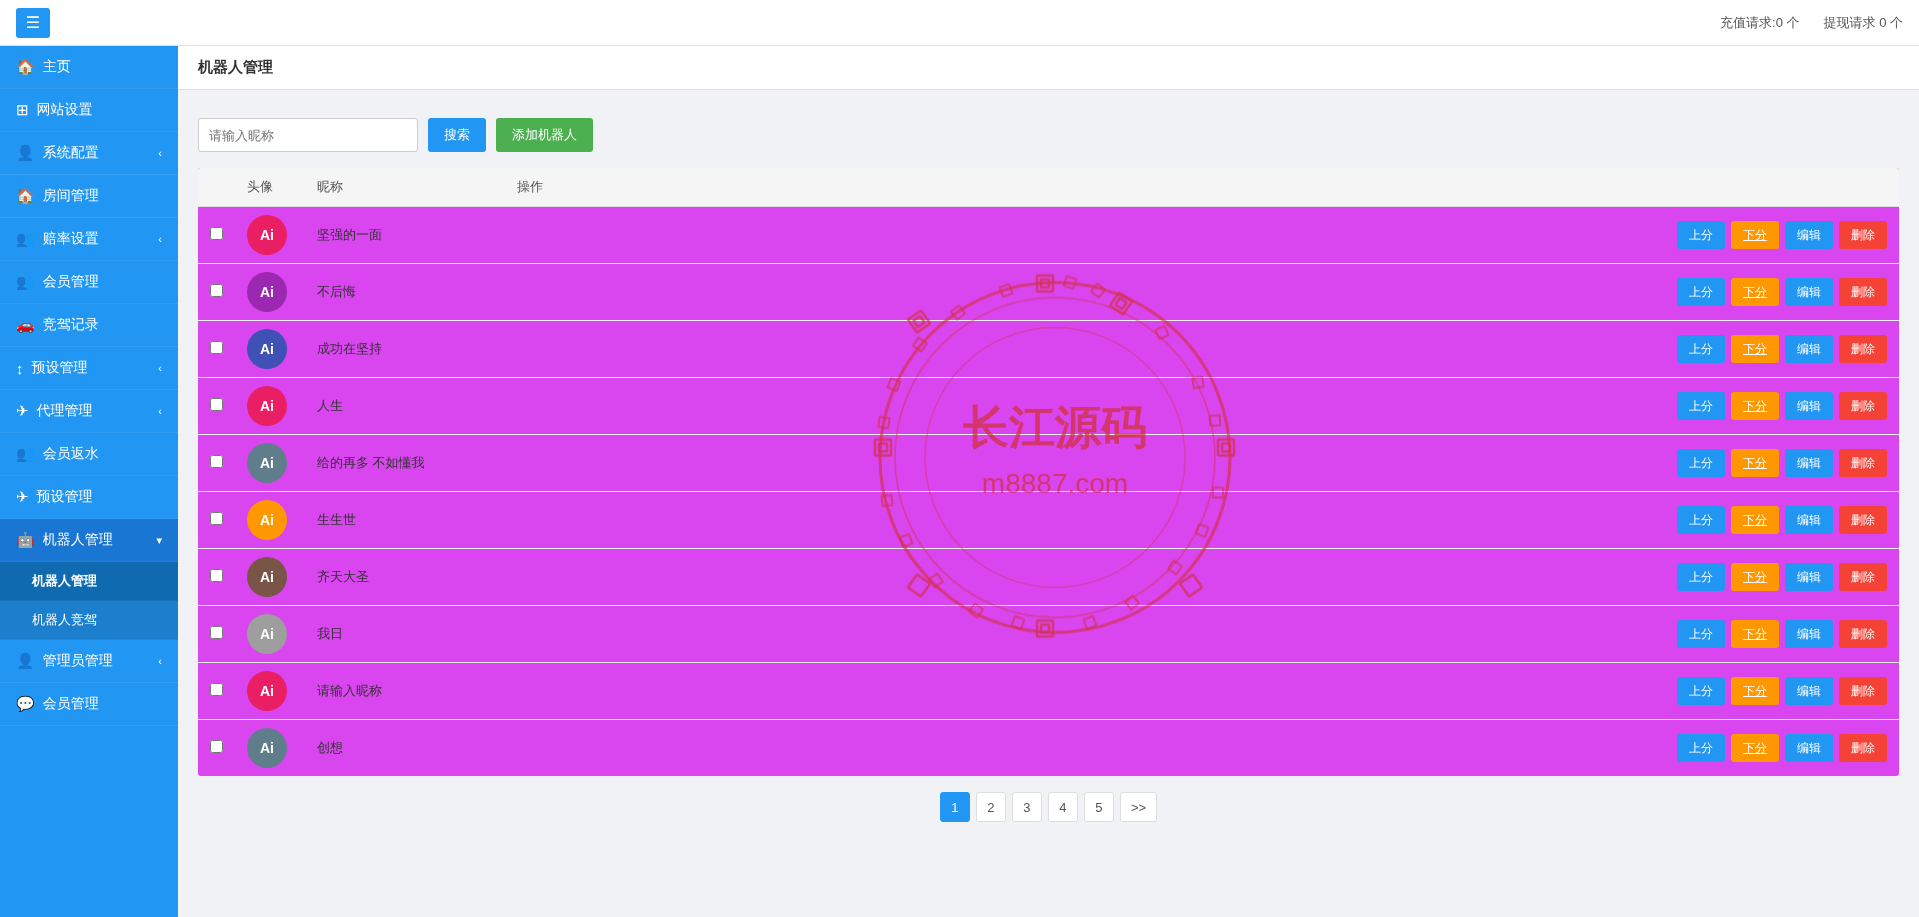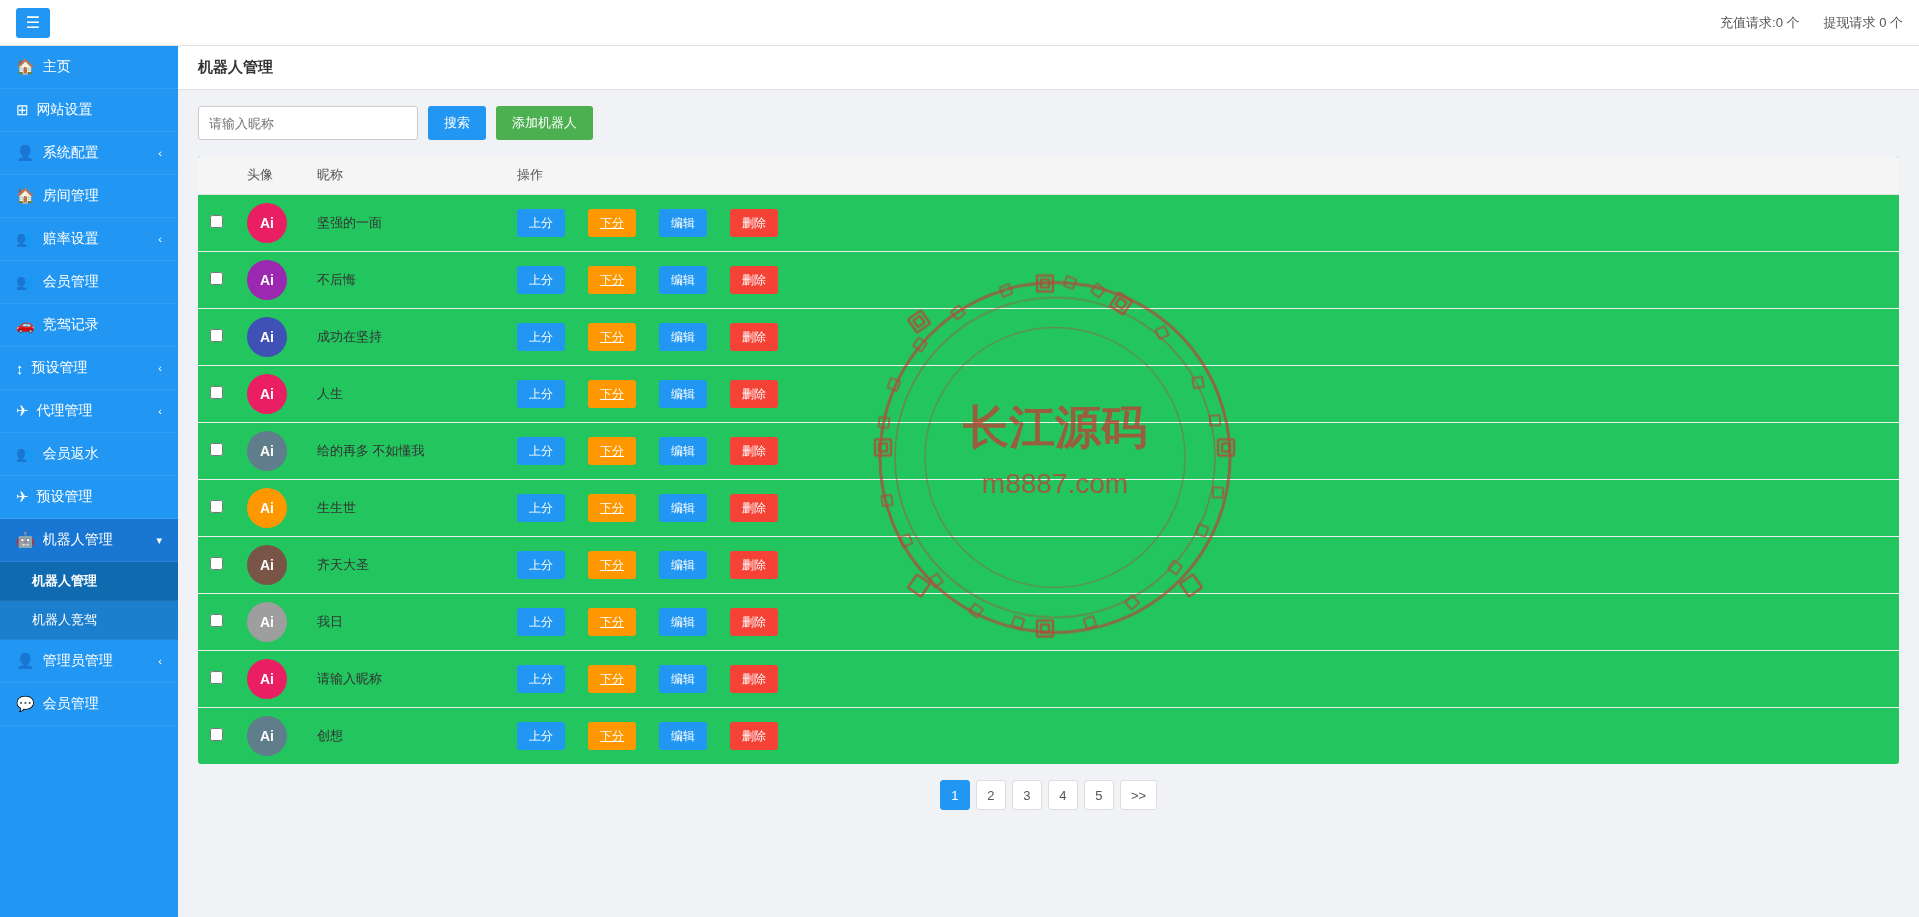--- a/index.html
+++ b/index.html
@@ -112,21 +112,21 @@
     }
     .page-header {
       background: #fff;
       padding: 12px 20px;
       border-bottom: 1px solid #e0e0e0;
       font-size: 15px;
       font-weight: bold;
       color: #333;
     }
     .content-area {
-      padding: 16px 20px;
+      padding: 28px 20px;
     }
 
     
     .search-bar {
       display: flex;
       gap: 10px;
       margin-bottom: 16px;
       align-items: center;
     }
     .search-input {
@@ -145,21 +145,21 @@
       border-radius: 3px;
       cursor: pointer;
       font-size: 13px;
       color: #fff;
     }
     .btn-primary { background: #2196f3; }
     .btn-success { background: #4caf50; }
 
     
     .table-container {
-      background: #22c55e;
+      background: #d946ef;
       border-radius: 3px;
       overflow: hidden;
     }
     table {
       width: 100%;
       border-collapse: collapse;
     }
     table th {
       background: #f5f5f5;
       padding: 10px 12px;
@@ -189,21 +189,21 @@
       font-size: 13px;
       font-weight: bold;
       color: #fff;
       overflow: hidden;
     }
     .avatar-ai {
       background: linear-gradient(135deg, #667eea, #764ba2);
       font-size: 14px;
     }
 
-    .action-btns { display: flex; gap: 23px; }
+    .action-btns { display: flex; gap: 6px; justify-content: flex-end; }
     .btn-sm {
       height: 28px;
       padding: 0 12px;
       border: none;
       border-radius: 3px;
       cursor: pointer;
       font-size: 12px;
       color: #fff;
     }
     .btn-sm.up { background: #2196f3; }

